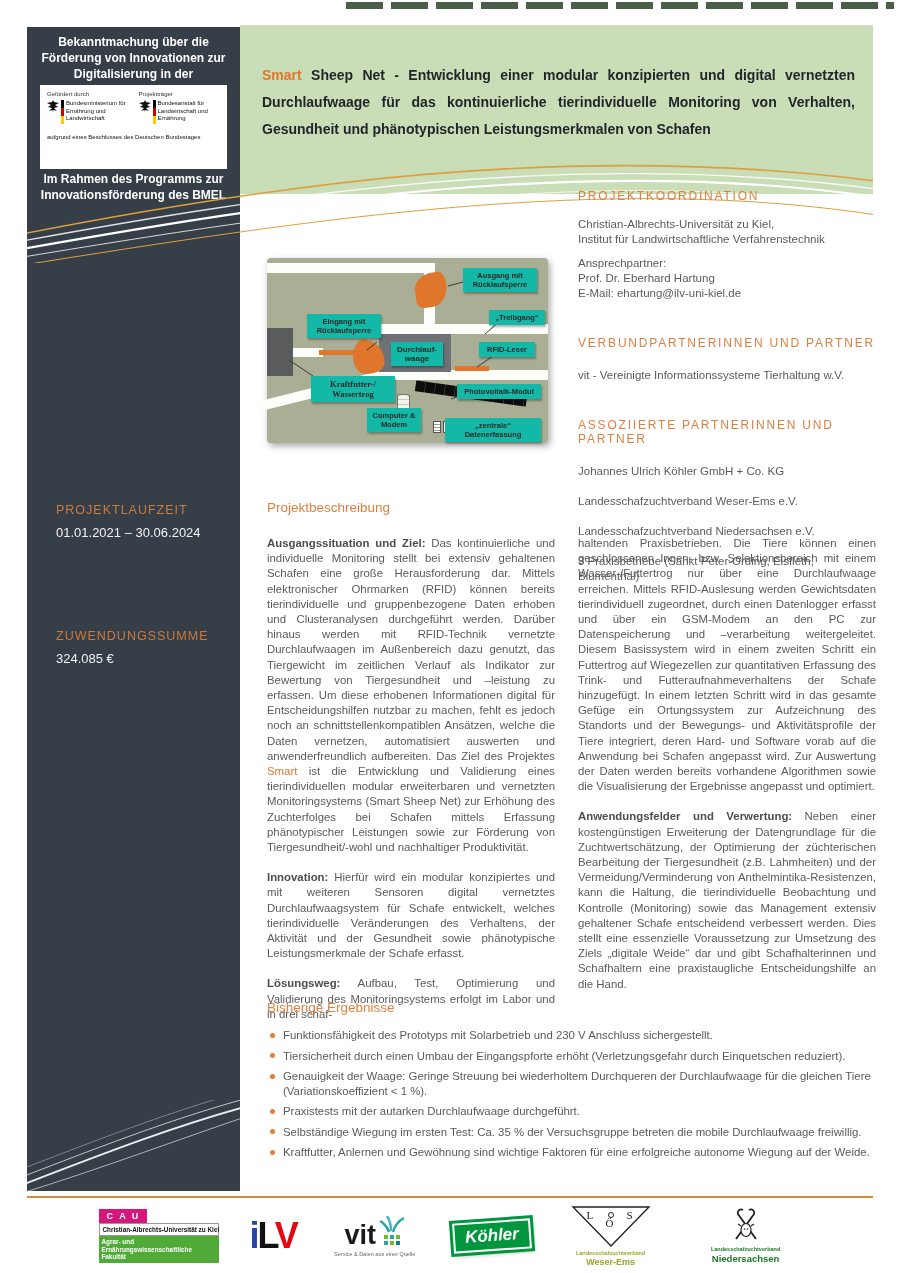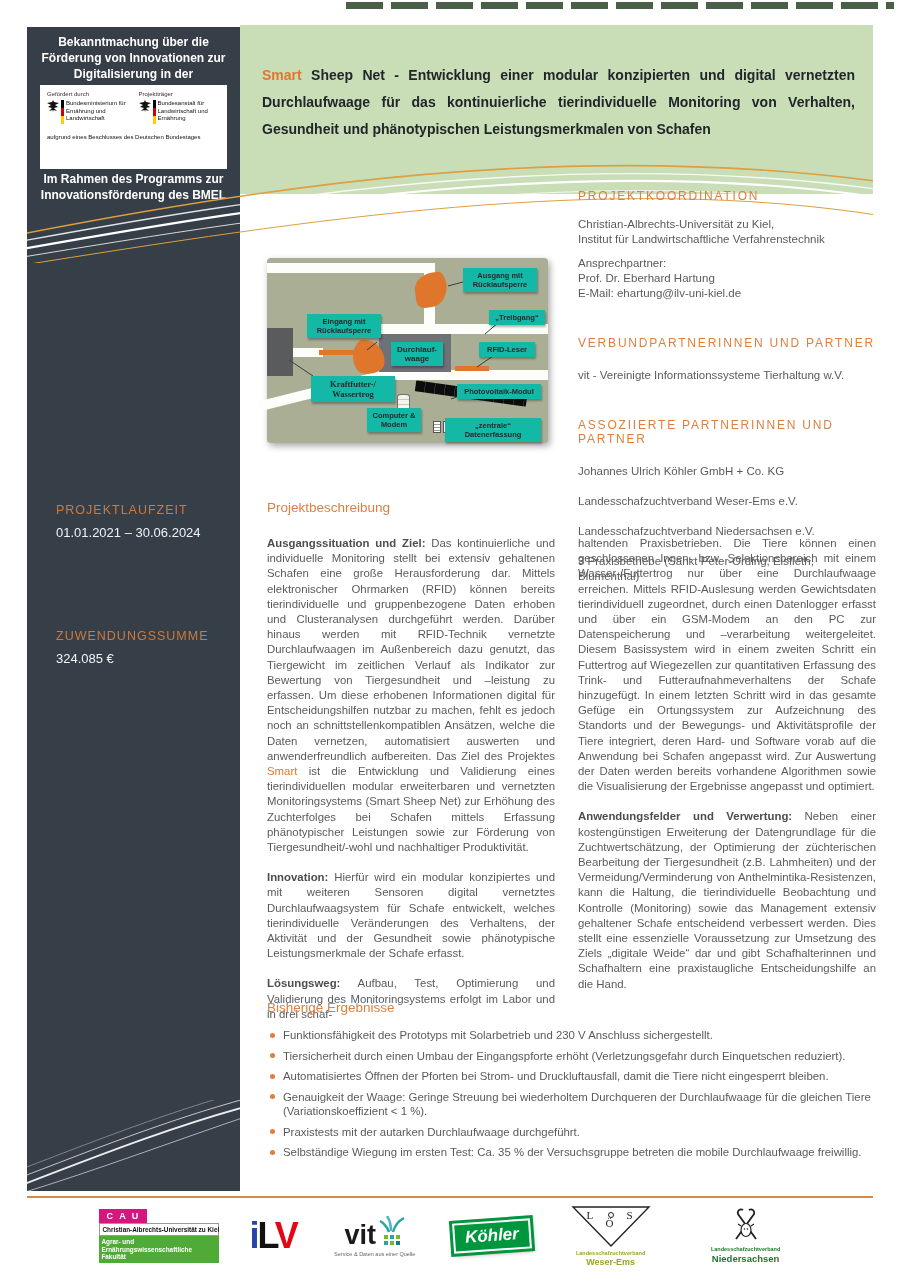--- a/index.html
+++ b/index.html
@@ -262,24 +262,24 @@
   <div class="col col2">
     <p><span>haltenden Praxisbetrieben. Die Tiere können einen geschlossenen Innen- bzw. Selektionsbereich mit einem Wasser-/Futtertrog nur über eine Durchlaufwaage erreichen. Mittels RFID-Auslesung werden Gewichtsdaten tierindividuell zugeordnet, durch einen Datenlogger erfasst und über ein GSM-Modem an den PC zur Datenspeicherung und –verarbeitung weitergeleitet. Diesem Basissystem wird in einem zweiten Schritt ein Futtertrog auf Wiegezellen zur quantitativen Erfassung des Trink- und Futteraufnahmeverhaltens der Schafe hinzugefügt. In einem letzten Schritt wird in das gesamte Gefüge ein Ortungssystem zur Aufzeichnung des Standorts und der Bewegungs- und Aktivitätsprofile der Tiere integriert, deren Hard- und Software vorab auf die Anwendung bei Schafen angepasst wird. Zur Auswertung der Daten werden bereits vorhandene Algorithmen sowie die Visualisierung der Ergebnisse angepasst und optimiert.</span></p>
     <p><b>Anwendungsfelder und Verwertung:</b><span> Neben einer kostengünstigen Erweiterung der Datengrundlage für die Zuchtwertschätzung, der Optimierung der züchterischen Bearbeitung der Tiergesundheit (z.B. Lahmheiten) und der Vermeidung/Verminderung von Anthelmintika-Resistenzen, kann die Haltung, die tierindividuelle Beobachtung und Kontrolle (Monitoring) sowie das Management extensiv gehaltener Schafe entscheidend verbessert werden. Dies stellt eine essenzielle Voraussetzung zur Umsetzung des Ziels „digitale Weide“ dar und gibt Schafhalterinnen und Schafhaltern eine praxistaugliche Entscheidungshilfe an die Hand.</span></p>
   </div>
 
   <section class="results">
     <div class="results-head">Bisherige Ergebnisse</div>
     <ul>
       <li>Funktionsfähigkeit des Prototyps mit Solarbetrieb und 230 V Anschluss sichergestellt.</li>
       <li>Tiersicherheit durch einen Umbau der Eingangspforte erhöht (Verletzungsgefahr durch Einquetschen reduziert).</li>
-      <li>Automatisiertes Öffnen der Pforten bei Strom- und Druckluftausfall, damit die Tiere nicht eingesperrt bleiben.</li>
       <li>Genauigkeit der Waage: Geringe Streuung bei wiederholtem Durchqueren der Durchlaufwaage für die gleichen Tiere (Variationskoeffizient &lt; 1 %).</li>
       <li>Praxistests mit der autarken Durchlaufwaage durchgeführt.</li>
       <li>Selbständige Wiegung im ersten Test: Ca. 35 % der Versuchsgruppe betreten die mobile Durchlaufwaage freiwillig.</li>
+      <li>Kraftfutter, Anlernen und Gewöhnung sind wichtige Faktoren für eine erfolgreiche autonome Wiegung auf der Weide.</li>
     </ul>
   </section>
 
   <div class="orange-rule"></div>
 
   <footer class="footer">
 
     <div class="logo cau">
       <div class="cau-top">C A U</div>
       <div class="cau-mid">Christian-Albrechts-Universität zu Kiel</div>

